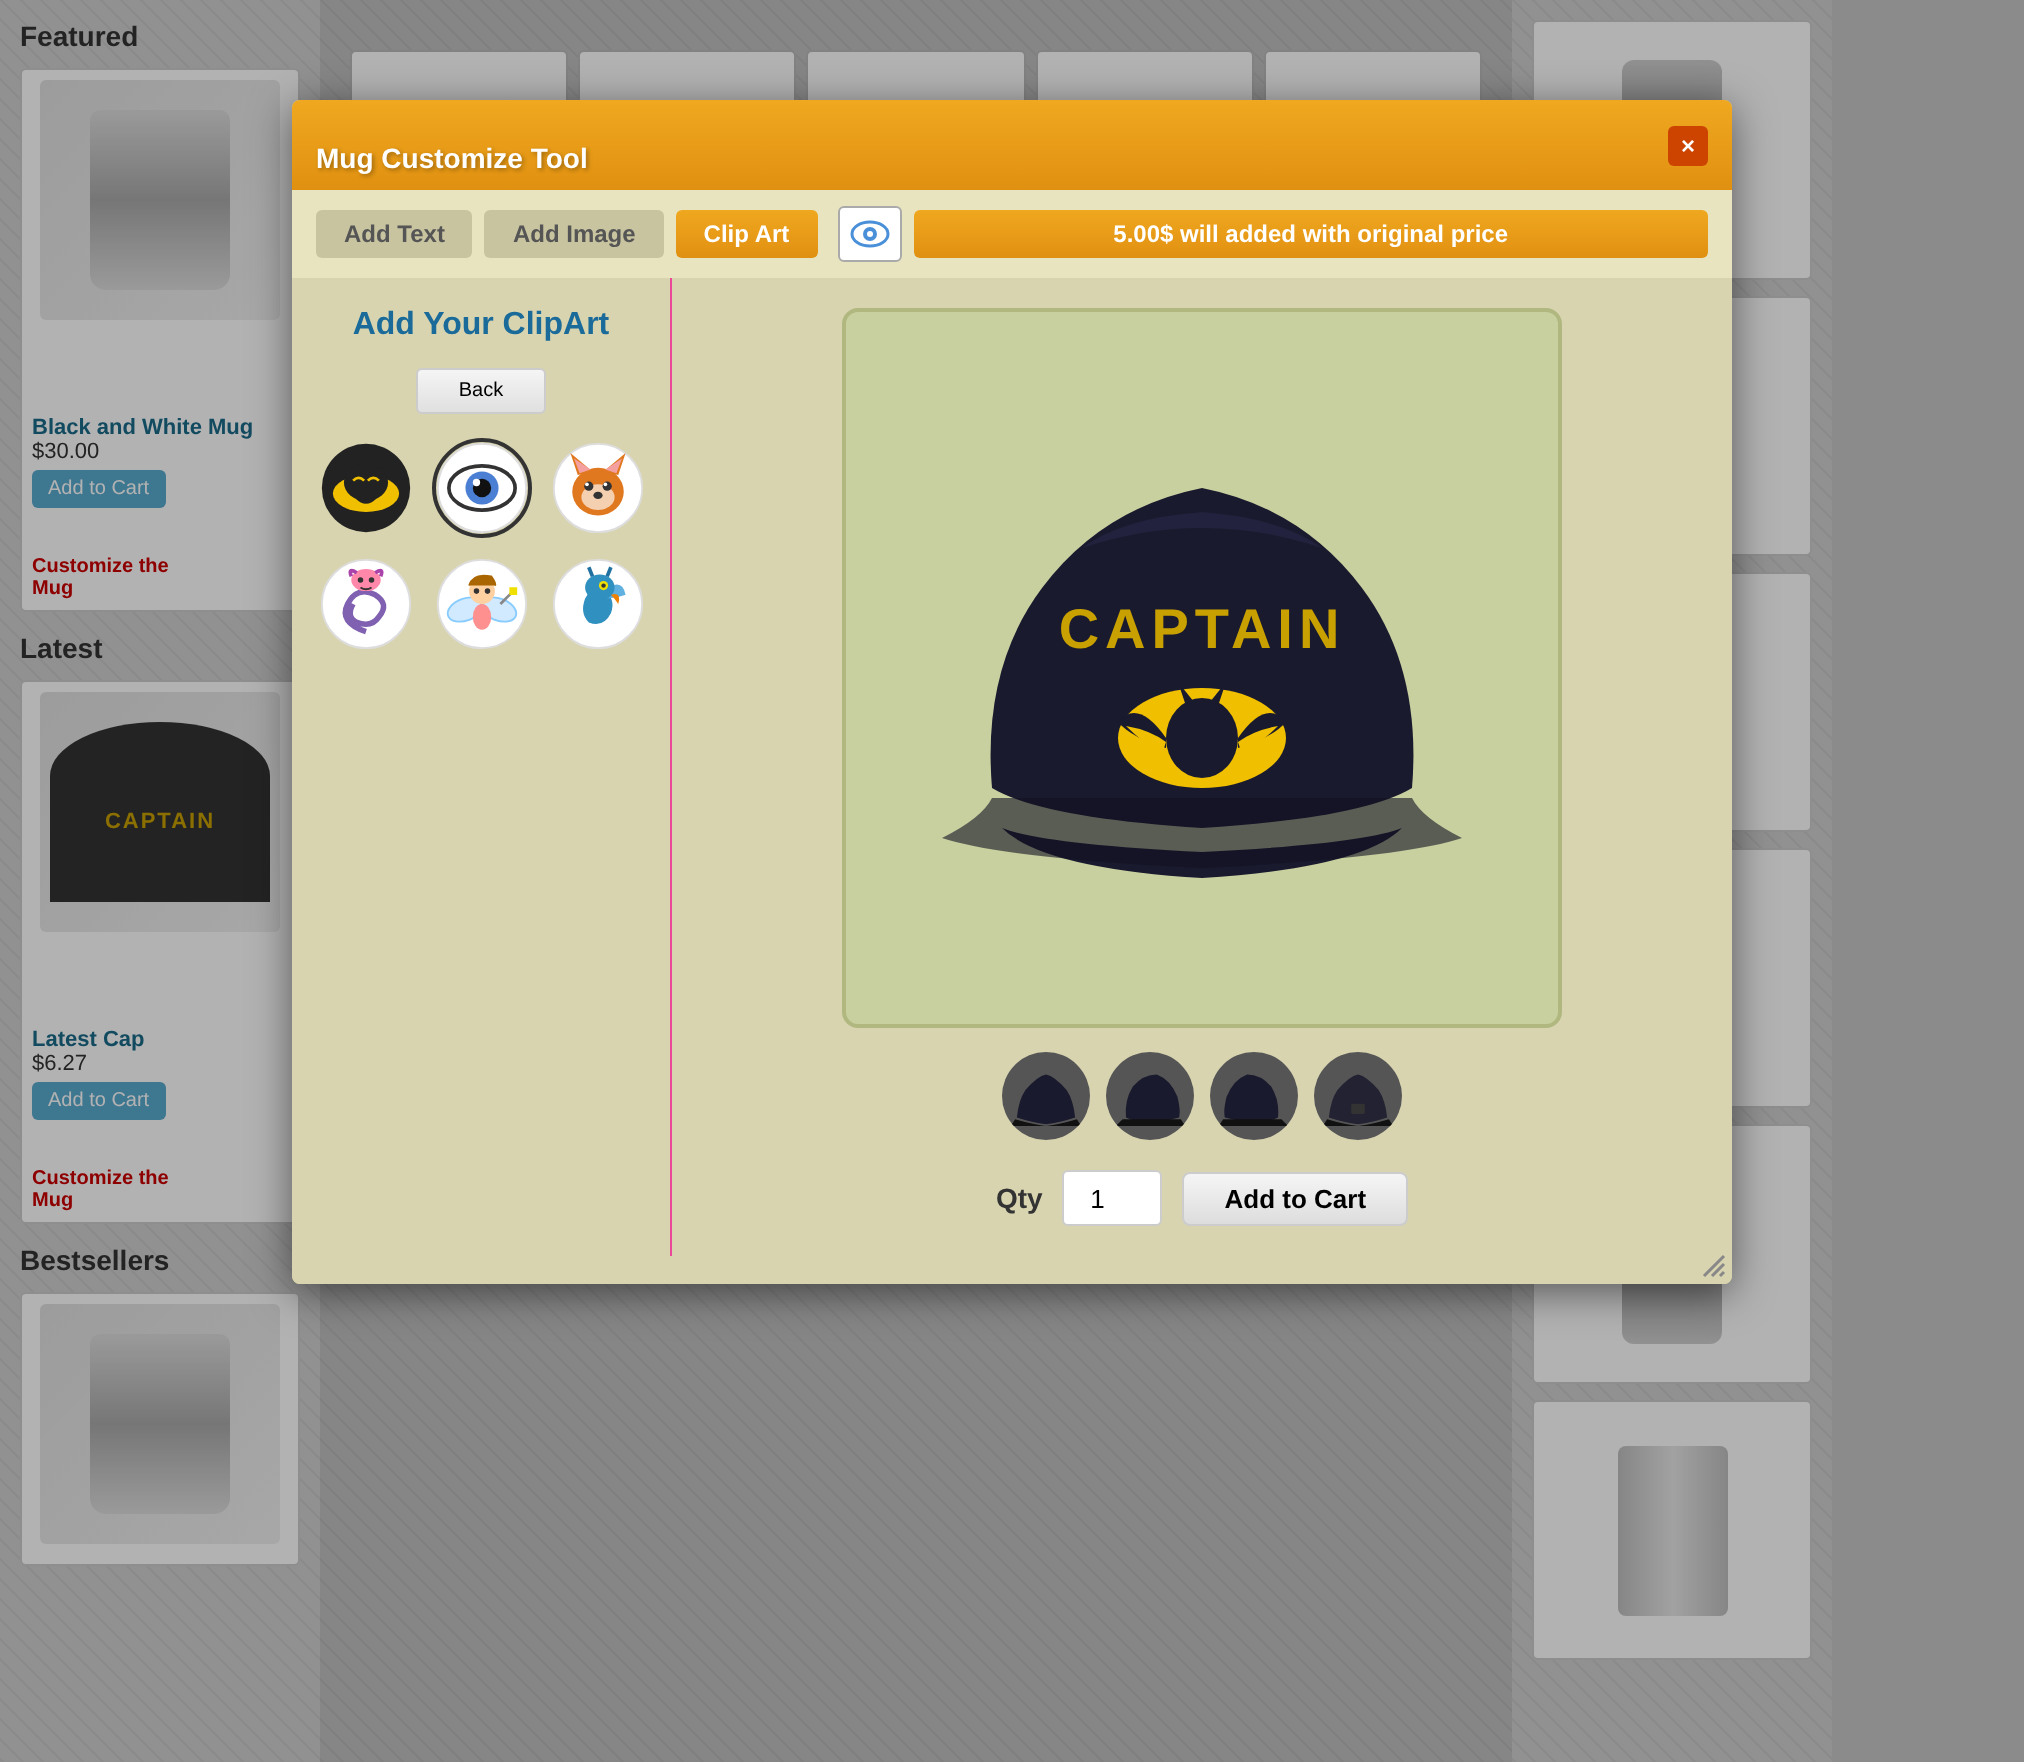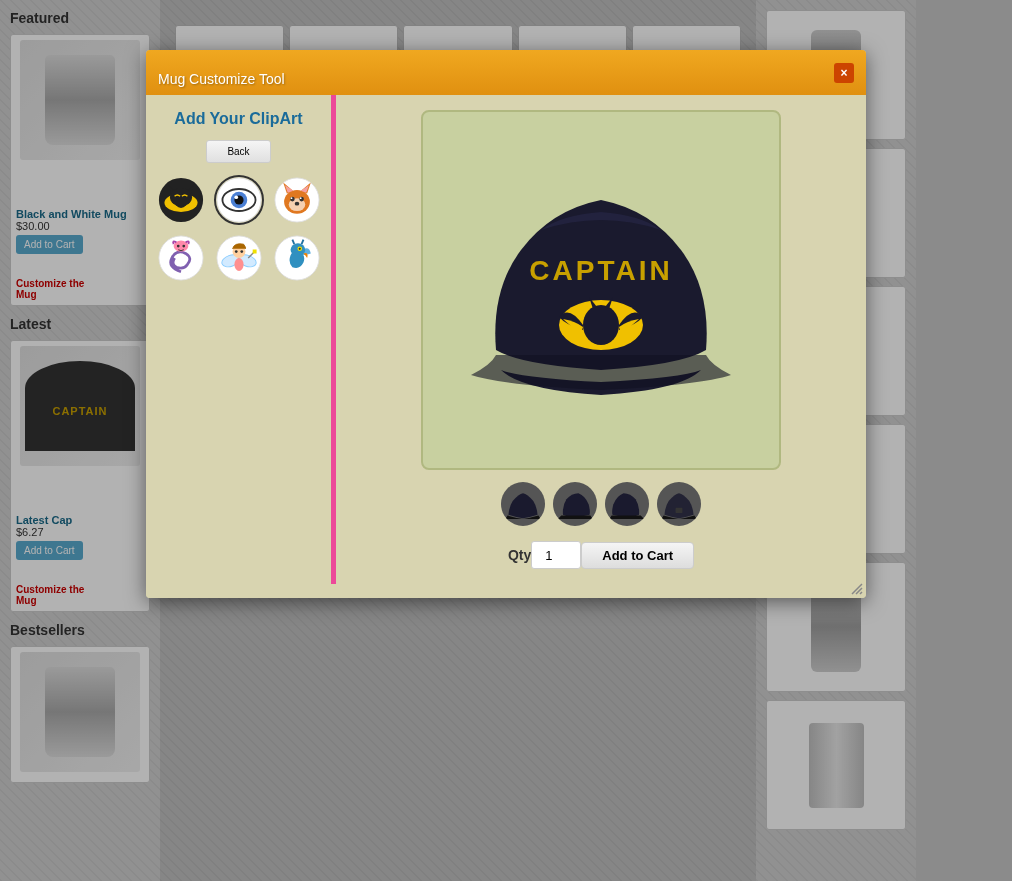--- a/index.html
+++ b/index.html
@@ -199,21 +199,21 @@
       background: linear-gradient(180deg, #f0a820, #e09010);
       padding: 8px 12px;
       display: flex;
       align-items: center;
       justify-content: space-between;
     }
 
     .modal-title {
       color: white;
       font-size: 14px;
-      font-weight: normal;
+      font-weight: bold;
       text-shadow: 1px 1px 2px rgba(0,0,0,0.3);
       margin-top: 13px;
     }
 
     .modal-close {
       background: #cc4400;
       color: white;
       border: none;
       width: 20px;
       height: 20px;
@@ -281,21 +281,21 @@
     
     .modal-body {
       display: flex;
       background: #d8d4b0;
     }
 
     
     .clipart-panel {
       width: 190px;
       padding: 15px;
-      border-right: 5px solid #ec4899;
+      border-right: 1px solid #ec4899;
     }
 
     .clipart-title {
       color: #1a6b9a;
       font-size: 16px;
       font-weight: bold;
       text-align: center;
       margin-bottom: 12px;
     }
 
@@ -371,20 +371,21 @@
     }
 
     .thumb-view svg {
       width: 40px;
       height: 30px;
     }
 
     .qty-row {
       display: flex;
       align-items: center;
+      gap: 10px;
     }
 
     .qty-label {
       font-size: 14px;
       font-weight: bold;
       color: #333;
     }
 
     .qty-input {
       width: 50px;
@@ -540,20 +541,34 @@
   </div>
 
   <div class="modal-overlay">
     <div class="modal">
 
       <div class="modal-header">
         <span class="modal-title">Mug Customize Tool</span>
         <button class="modal-close">×</button>
       </div>
 
+      <div class="modal-toolbar">
+        <button class="tab-btn tab-btn-inactive">Add Text</button>
+        <button class="tab-btn tab-btn-inactive">Add Image</button>
+        <button class="tab-btn tab-btn-active">Clip Art</button>
+        <div class="eye-icon-btn">
+
+          <svg width="20" height="14" viewBox="0 0 20 14">
+            <ellipse cx="10" cy="7" rx="9" ry="6" fill="none" stroke="#4a90d9" stroke-width="1.5"></ellipse>
+            <circle cx="10" cy="7" r="3.5" fill="#4a90d9"></circle>
+            <circle cx="10" cy="7" r="1.5" fill="white"></circle>
+          </svg>
+        </div>
+        <div class="price-notice">5.00$ will added with original price</div>
+      </div>
 
       <div class="modal-body">
 
         <div class="clipart-panel">
           <div class="clipart-title">Add Your ClipArt</div>
           <button class="back-btn">Back</button>
 
           <div class="clipart-grid">
 
             <div class="clipart-item">

